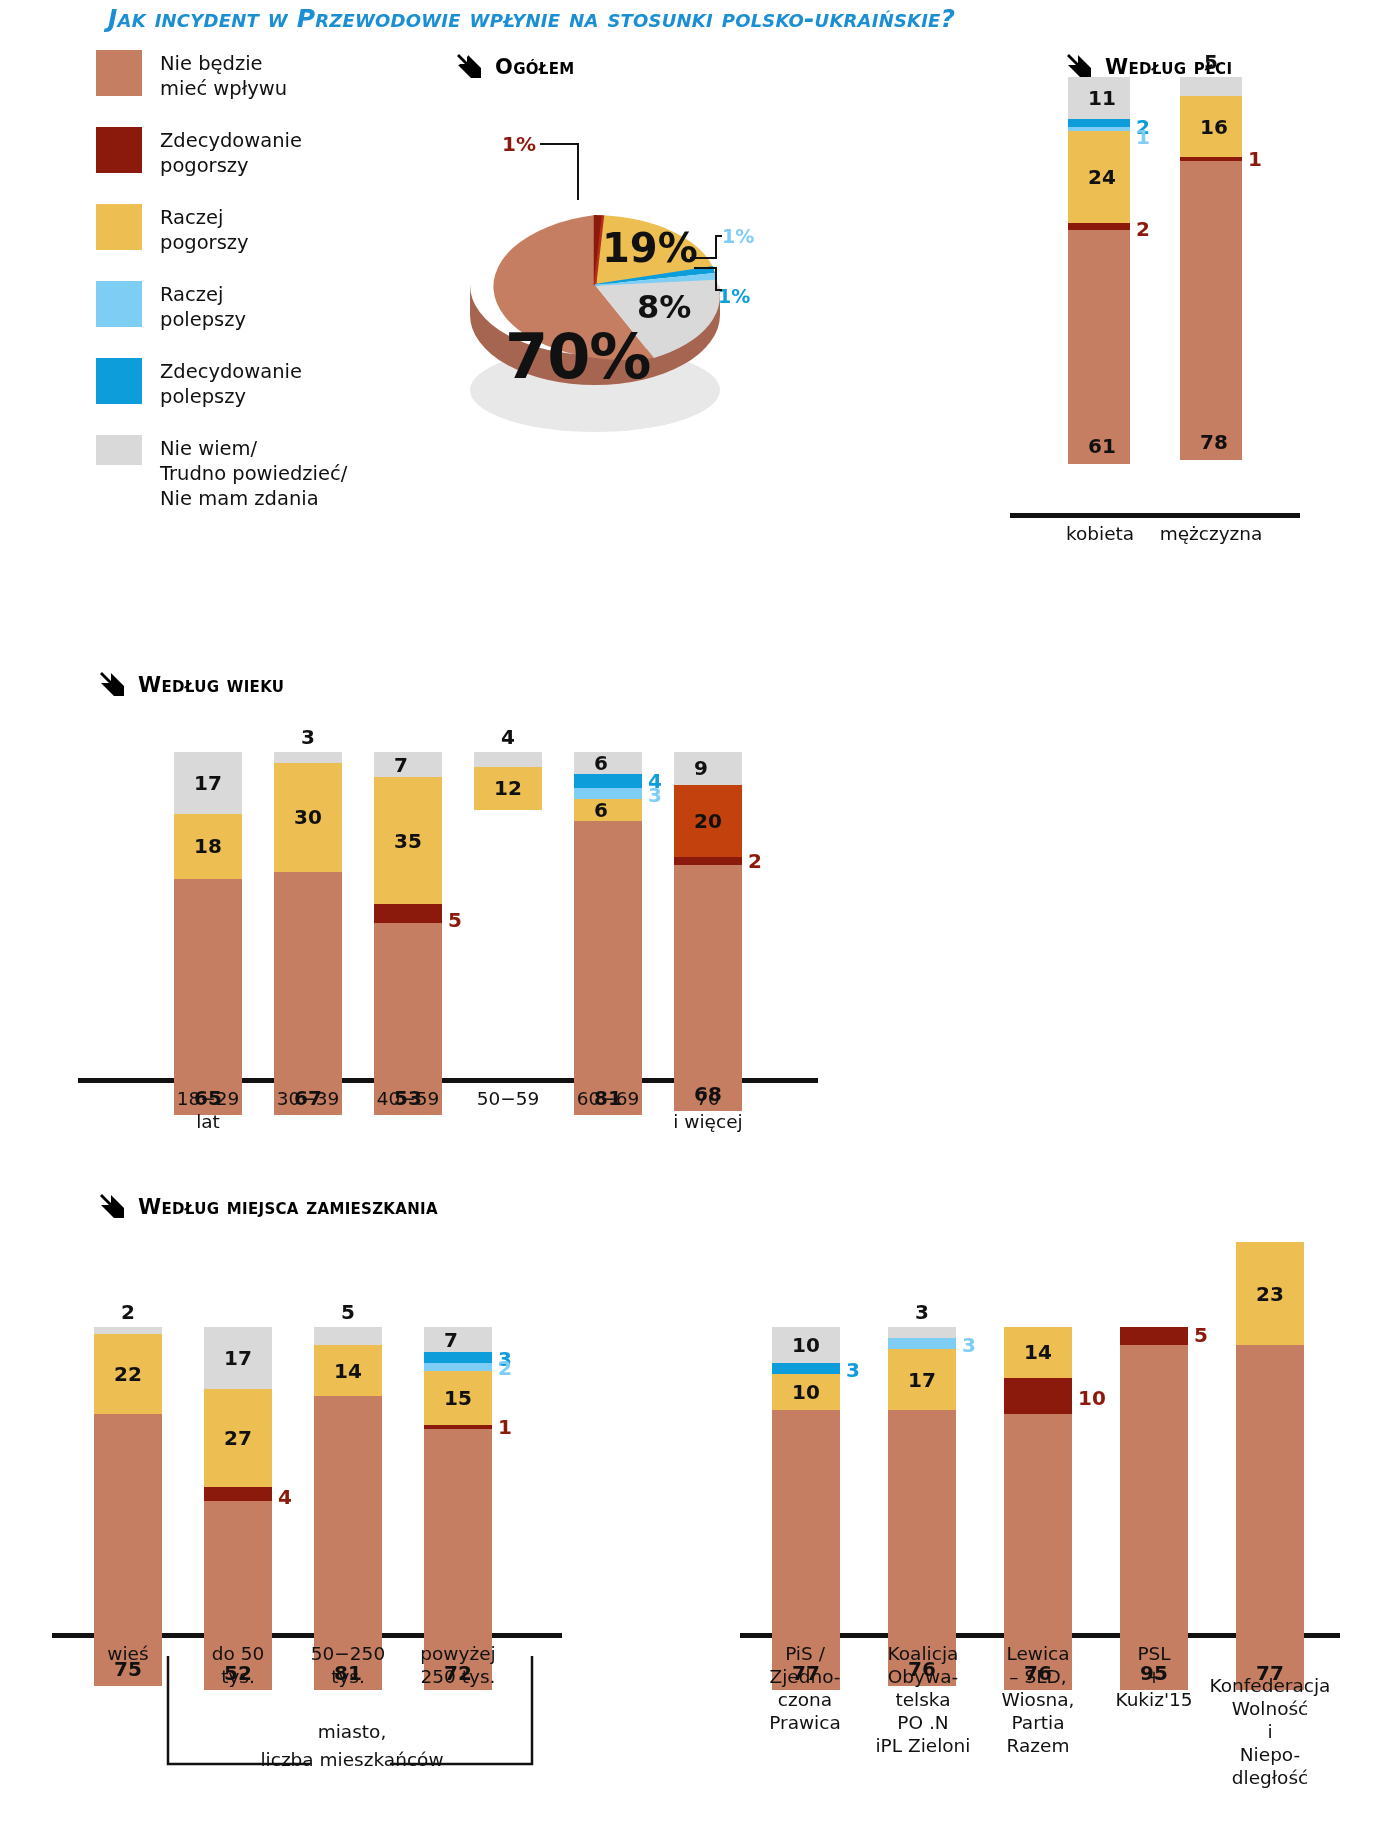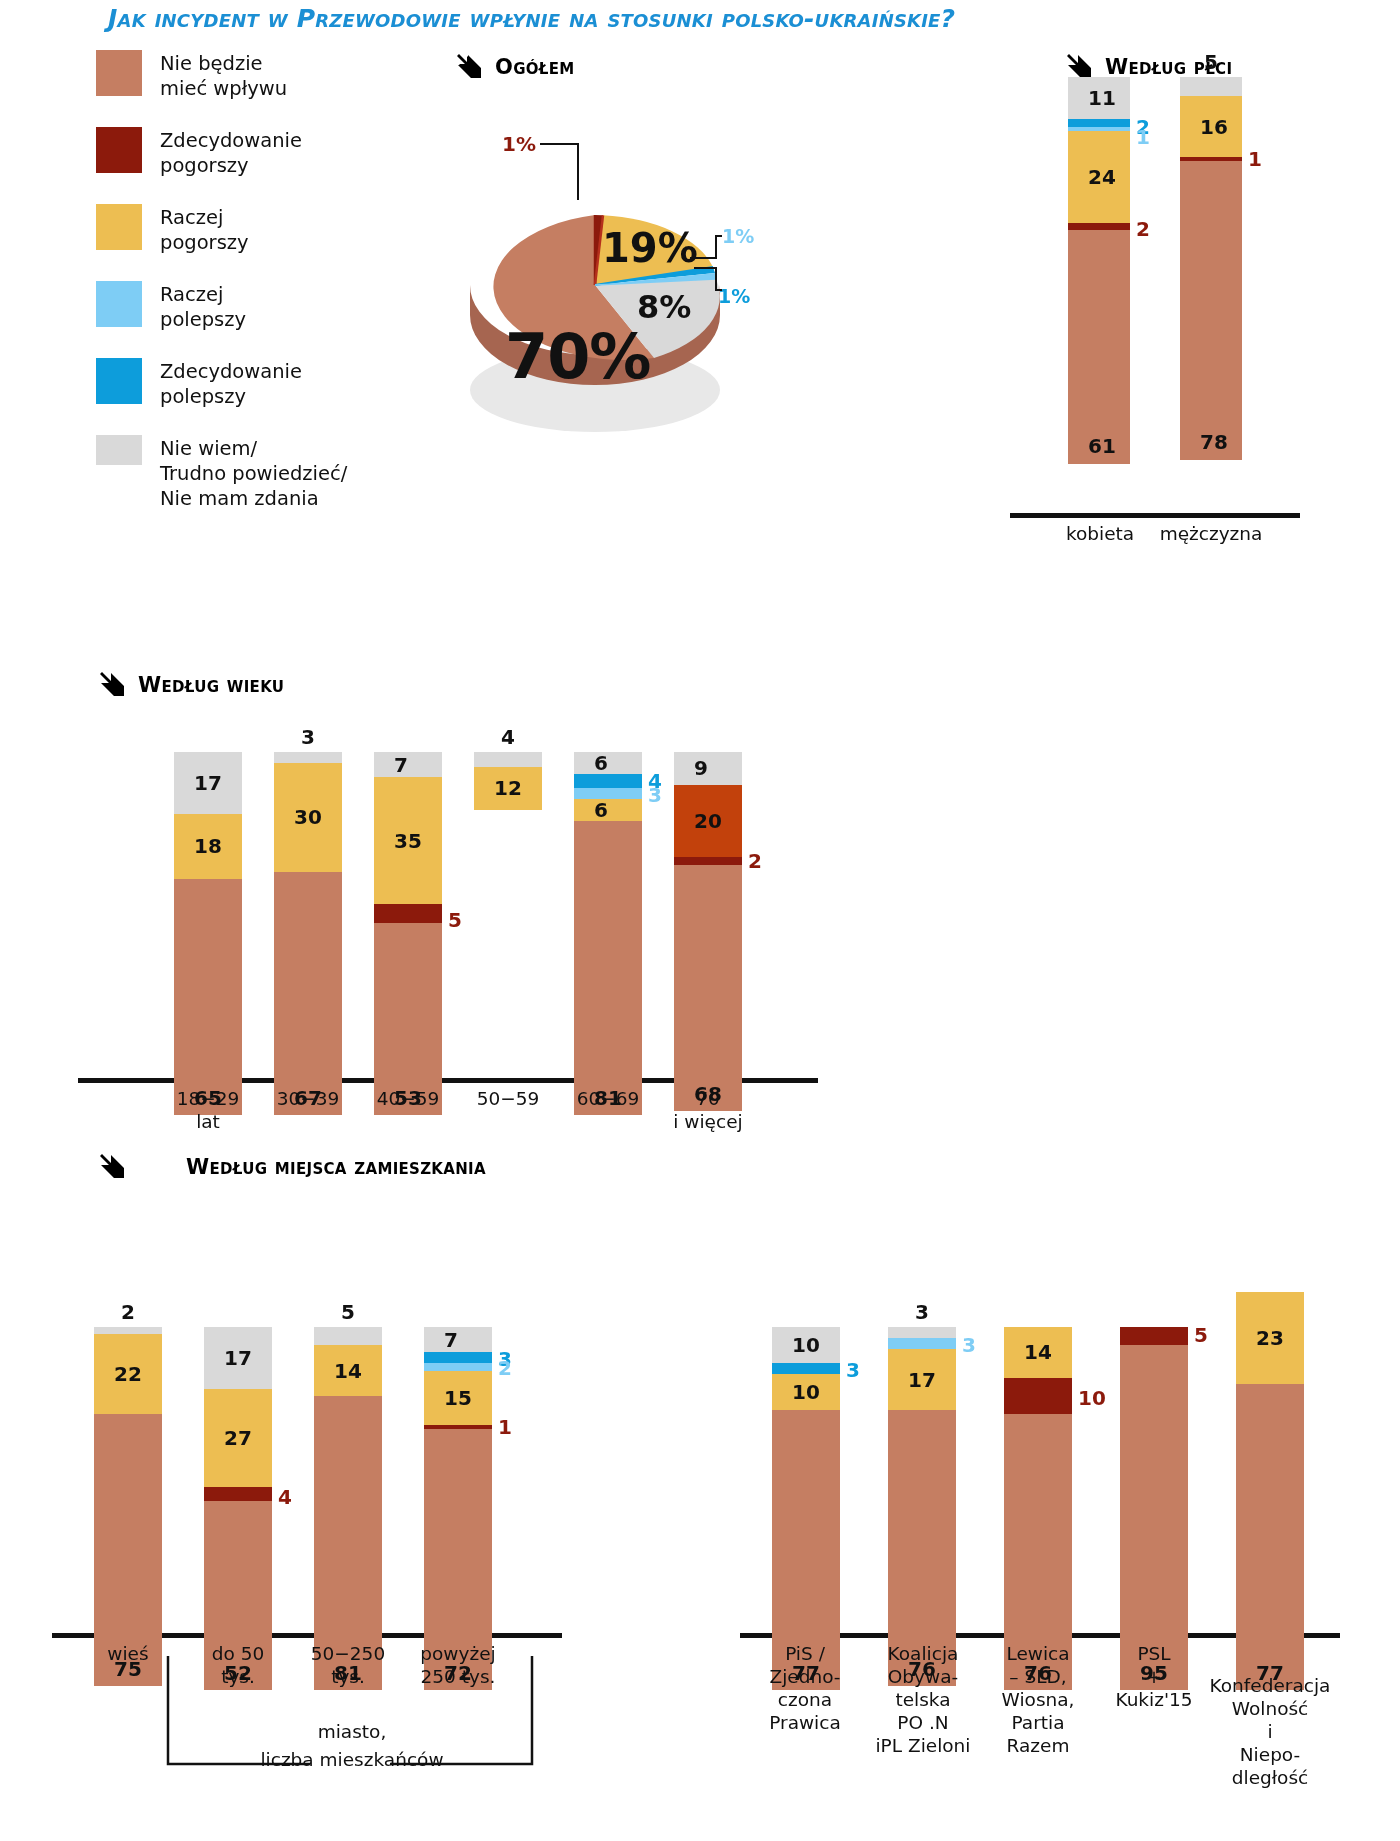--- a/index.html
+++ b/index.html
@@ -329,21 +329,21 @@
         </div>
         <div class="seg" style="height:68%; background:#c57e62;">
           <span class="seg-val" style="top:auto; bottom:5px; transform:none;">68</span>
         </div>
       </div>
     </div>
     <div class="cat-label" style="left:560px; top:372px; width:140px; white-space:pre-line;">70
 i więcej</div>
   </div>
 
-  <div class="sec-head" style="left:98px; top:1152px;gap:48px;">
+  <div class="sec-head" style="left:98px; top:1192px;">
     <svg class="arrow-icon" viewBox="0 0 30 30">
       <path d="M4 2 L13 11 L13 3 L26 16 L26 26 L16 26 L3 13 L11 13 L2 4 Z" fill="#000"></path>
     </svg>
     <span class="sec-title">Według miejsca zamieszkania</span>
   </div>
 
   <div class="chart" style="left:52px; top:1270px; width:510px; height:420px;">
     <div class="axis-line" style="left:0; top:363px; width:510px;"></div>
 
     <div class="bar-col" style="left:42px; width:68px; height:363px;">
@@ -502,21 +502,21 @@
         </div>
         <div class="seg" style="height:95%; background:#c57e62;">
           <span class="seg-val" style="top:auto; bottom:5px; transform:none;">95</span>
         </div>
       </div>
     </div>
     <div class="cat-label" style="left:344px; top:372px; width:140px; white-space:pre-line;">PSL
 +
 Kukiz'15</div>
 
-    <div class="bar-col" style="left:496px; width:68px; height:398px;">
+    <div class="bar-col" style="left:496px; width:68px; height:448px;">
       <div class="bar-stack" style="height:100%;">
         <div class="seg" style="height:23%; background:#edbe52;">
           <span class="seg-val">23</span>
         </div>
         <div class="seg" style="height:77%; background:#c57e62;">
           <span class="seg-val" style="top:auto; bottom:5px; transform:none;">77</span>
         </div>
       </div>
     </div>
     <div class="cat-label" style="left:450px; top:372px; width:160px; white-space:pre-line;margin-top:32px;">Konfederacja

